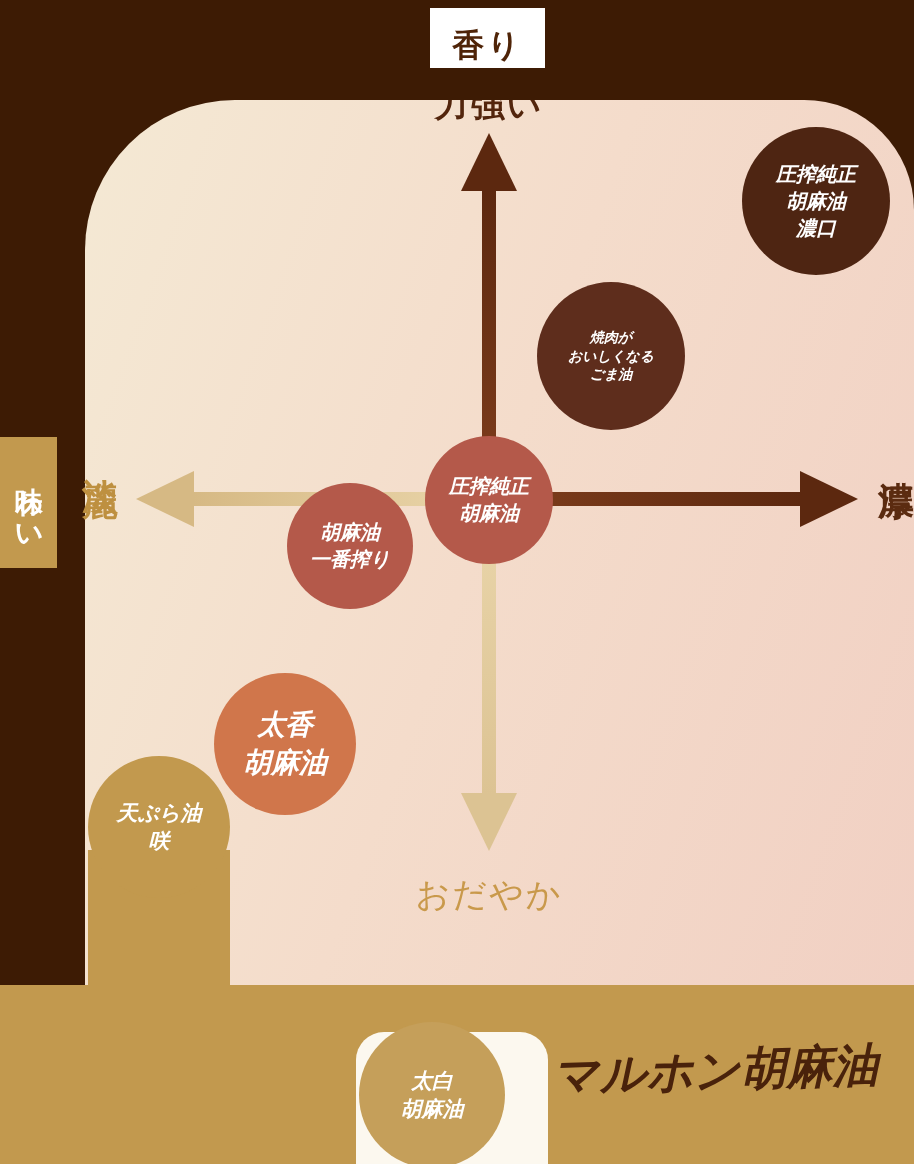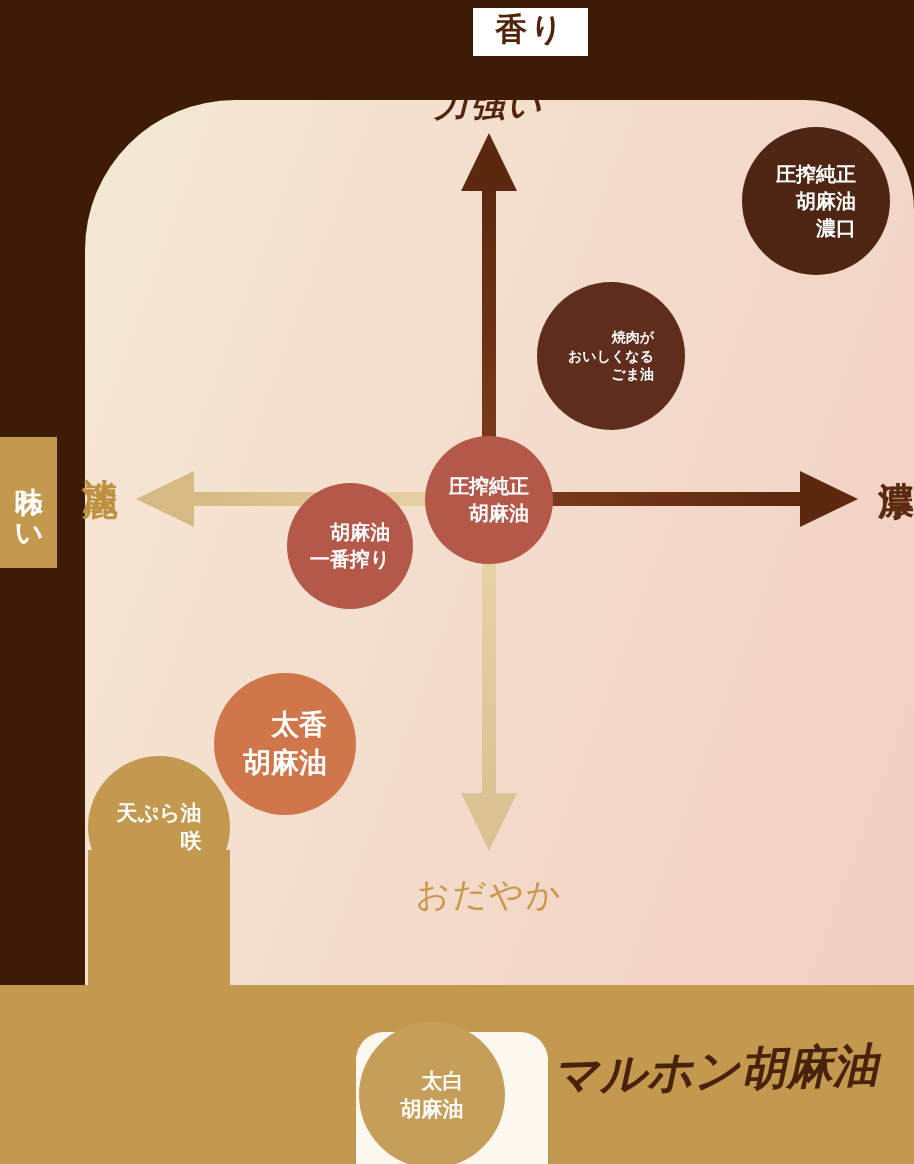--- a/index.html
+++ b/index.html
@@ -11,46 +11,47 @@
   .panel {
     position:absolute; left:85px; top:100px; width:829px; height:885px;
     border-radius:150px 110px 0 0;
     background:linear-gradient(110deg,#F4E9D4 0%,#F4DCCB 48%,#F1D0C3 100%);
     z-index:1;
   }
   .gold-band { position:absolute; left:0; top:985px; width:914px; height:179px; background:#C2994E; z-index:1; }
   .gold-pillar { position:absolute; left:88px; top:850px; width:142px; height:135px; background:#C2994E; z-index:2; }
   .top-strip { position:absolute; left:0; top:0; width:914px; height:100px; background:#3D1B04; z-index:3; }
   .title-box {
-    position:absolute; left:430px; top:8px; width:115px; height:48px; background:#FFFFFF; z-index:4;
-    display:flex; align-items:flex-start; justify-content:center;
-    font-size:32px; font-weight:bold; color:#4F2408; letter-spacing:3px;margin-left:43px;
+    position:absolute; left:430px; top:8px; width:115px; height:60px; background:#FFFFFF; z-index:4;
+    display:flex; align-items:flex-end; justify-content:center;
+    font-size:32px; font-weight:bold; color:#4F2408; letter-spacing:3px;
   }
-  .axis-top    { position:absolute; left:379px; top:82px;  width:220px; text-align:center; font-size:34px; font-weight:bold; color:#53250C; letter-spacing:2px; z-index:2;font-style:italic; }
+  .axis-top    { position:absolute; left:379px; top:82px;  width:220px; text-align:center; font-size:34px; font-weight:bold; color:#53250C; letter-spacing:2px; z-index:2; }
   .axis-bottom { position:absolute; left:379px; top:872px; width:220px; text-align:center; font-size:34px; font-weight:normal; color:#C9994B; letter-spacing:2px; z-index:2; }
   .axis-left   { position:absolute; left:76px;  top:450px; writing-mode:vertical-rl; font-size:36px; font-weight:bold; color:#BE9040; letter-spacing:6px; z-index:2; }
   .axis-right  { position:absolute; left:872px; top:452px; writing-mode:vertical-rl; font-size:36px; font-weight:bold; color:#5B2B10; letter-spacing:6px; z-index:2; }
   .taste-band  { position:absolute; left:0; top:437px; width:57px; height:131px; background:#C2994E; z-index:2; display:flex; align-items:center; justify-content:center; }
   .taste-band span { writing-mode:vertical-rl; color:#FFFFFF; font-size:28px; font-weight:bold; letter-spacing:4px; }
 
   
   .shaft-up    { position:absolute; left:482px; top:188px; width:14px;  height:312px; background:linear-gradient(to top,#7F3E1D,#5C280F); z-index:2; }
   .head-up     { position:absolute; left:461px; top:133px; width:0; height:0; border-left:28px solid transparent; border-right:28px solid transparent; border-bottom:58px solid #5C280F; z-index:2; }
   .shaft-right { position:absolute; left:489px; top:492px; width:313px; height:14px; background:linear-gradient(to right,#7F3E1D,#5C280F); z-index:2; }
   .head-right  { position:absolute; left:800px; top:471px; width:0; height:0; border-top:28px solid transparent; border-bottom:28px solid transparent; border-left:58px solid #5C280F; z-index:2; }
   .shaft-left  { position:absolute; left:192px; top:492px; width:297px; height:14px; background:linear-gradient(to left,#EAD6AB,#D6B984); z-index:2; }
   .head-left   { position:absolute; left:136px; top:471px; width:0; height:0; border-top:28px solid transparent; border-bottom:28px solid transparent; border-right:58px solid #D6B984; z-index:2; }
   .shaft-down  { position:absolute; left:482px; top:500px; width:14px; height:295px; background:linear-gradient(to bottom,#EAD6AB,#DCC393); z-index:2; }
   .head-down   { position:absolute; left:461px; top:793px; width:0; height:0; border-left:28px solid transparent; border-right:28px solid transparent; border-top:58px solid #DCC393; z-index:2; }
 
   .circle {
     position:absolute; border-radius:50%; color:#FFFFFF;
-    display:flex; align-items:center; justify-content:center; text-align:right;
+    display:flex; align-items:center; justify-content:center; text-align:center;
     white-space:pre-line; line-height:1.35; font-weight:bold; z-index:3;
     font-family:"DejaVu Serif","Liberation Serif",serif;
+    font-style:italic;
   }
 
   .white-card { position:absolute; left:356px; top:1032px; width:192px; height:132px; background:#FCF8EF; border-radius:28px 28px 0 0; z-index:2; }
   .bottom-heading { position:absolute; left:85px; top:1012px; font-size:36px; font-weight:bold; color:#45200A; letter-spacing:1px; z-index:2; }
   .bottom-script  { position:absolute; left:552px; top:1040px; font-size:46px; font-weight:bold; font-style:italic; color:#49220B; transform:rotate(-2deg); z-index:2; }
 </style>
 </head>
 <body>
 
 <div class="canvas">

